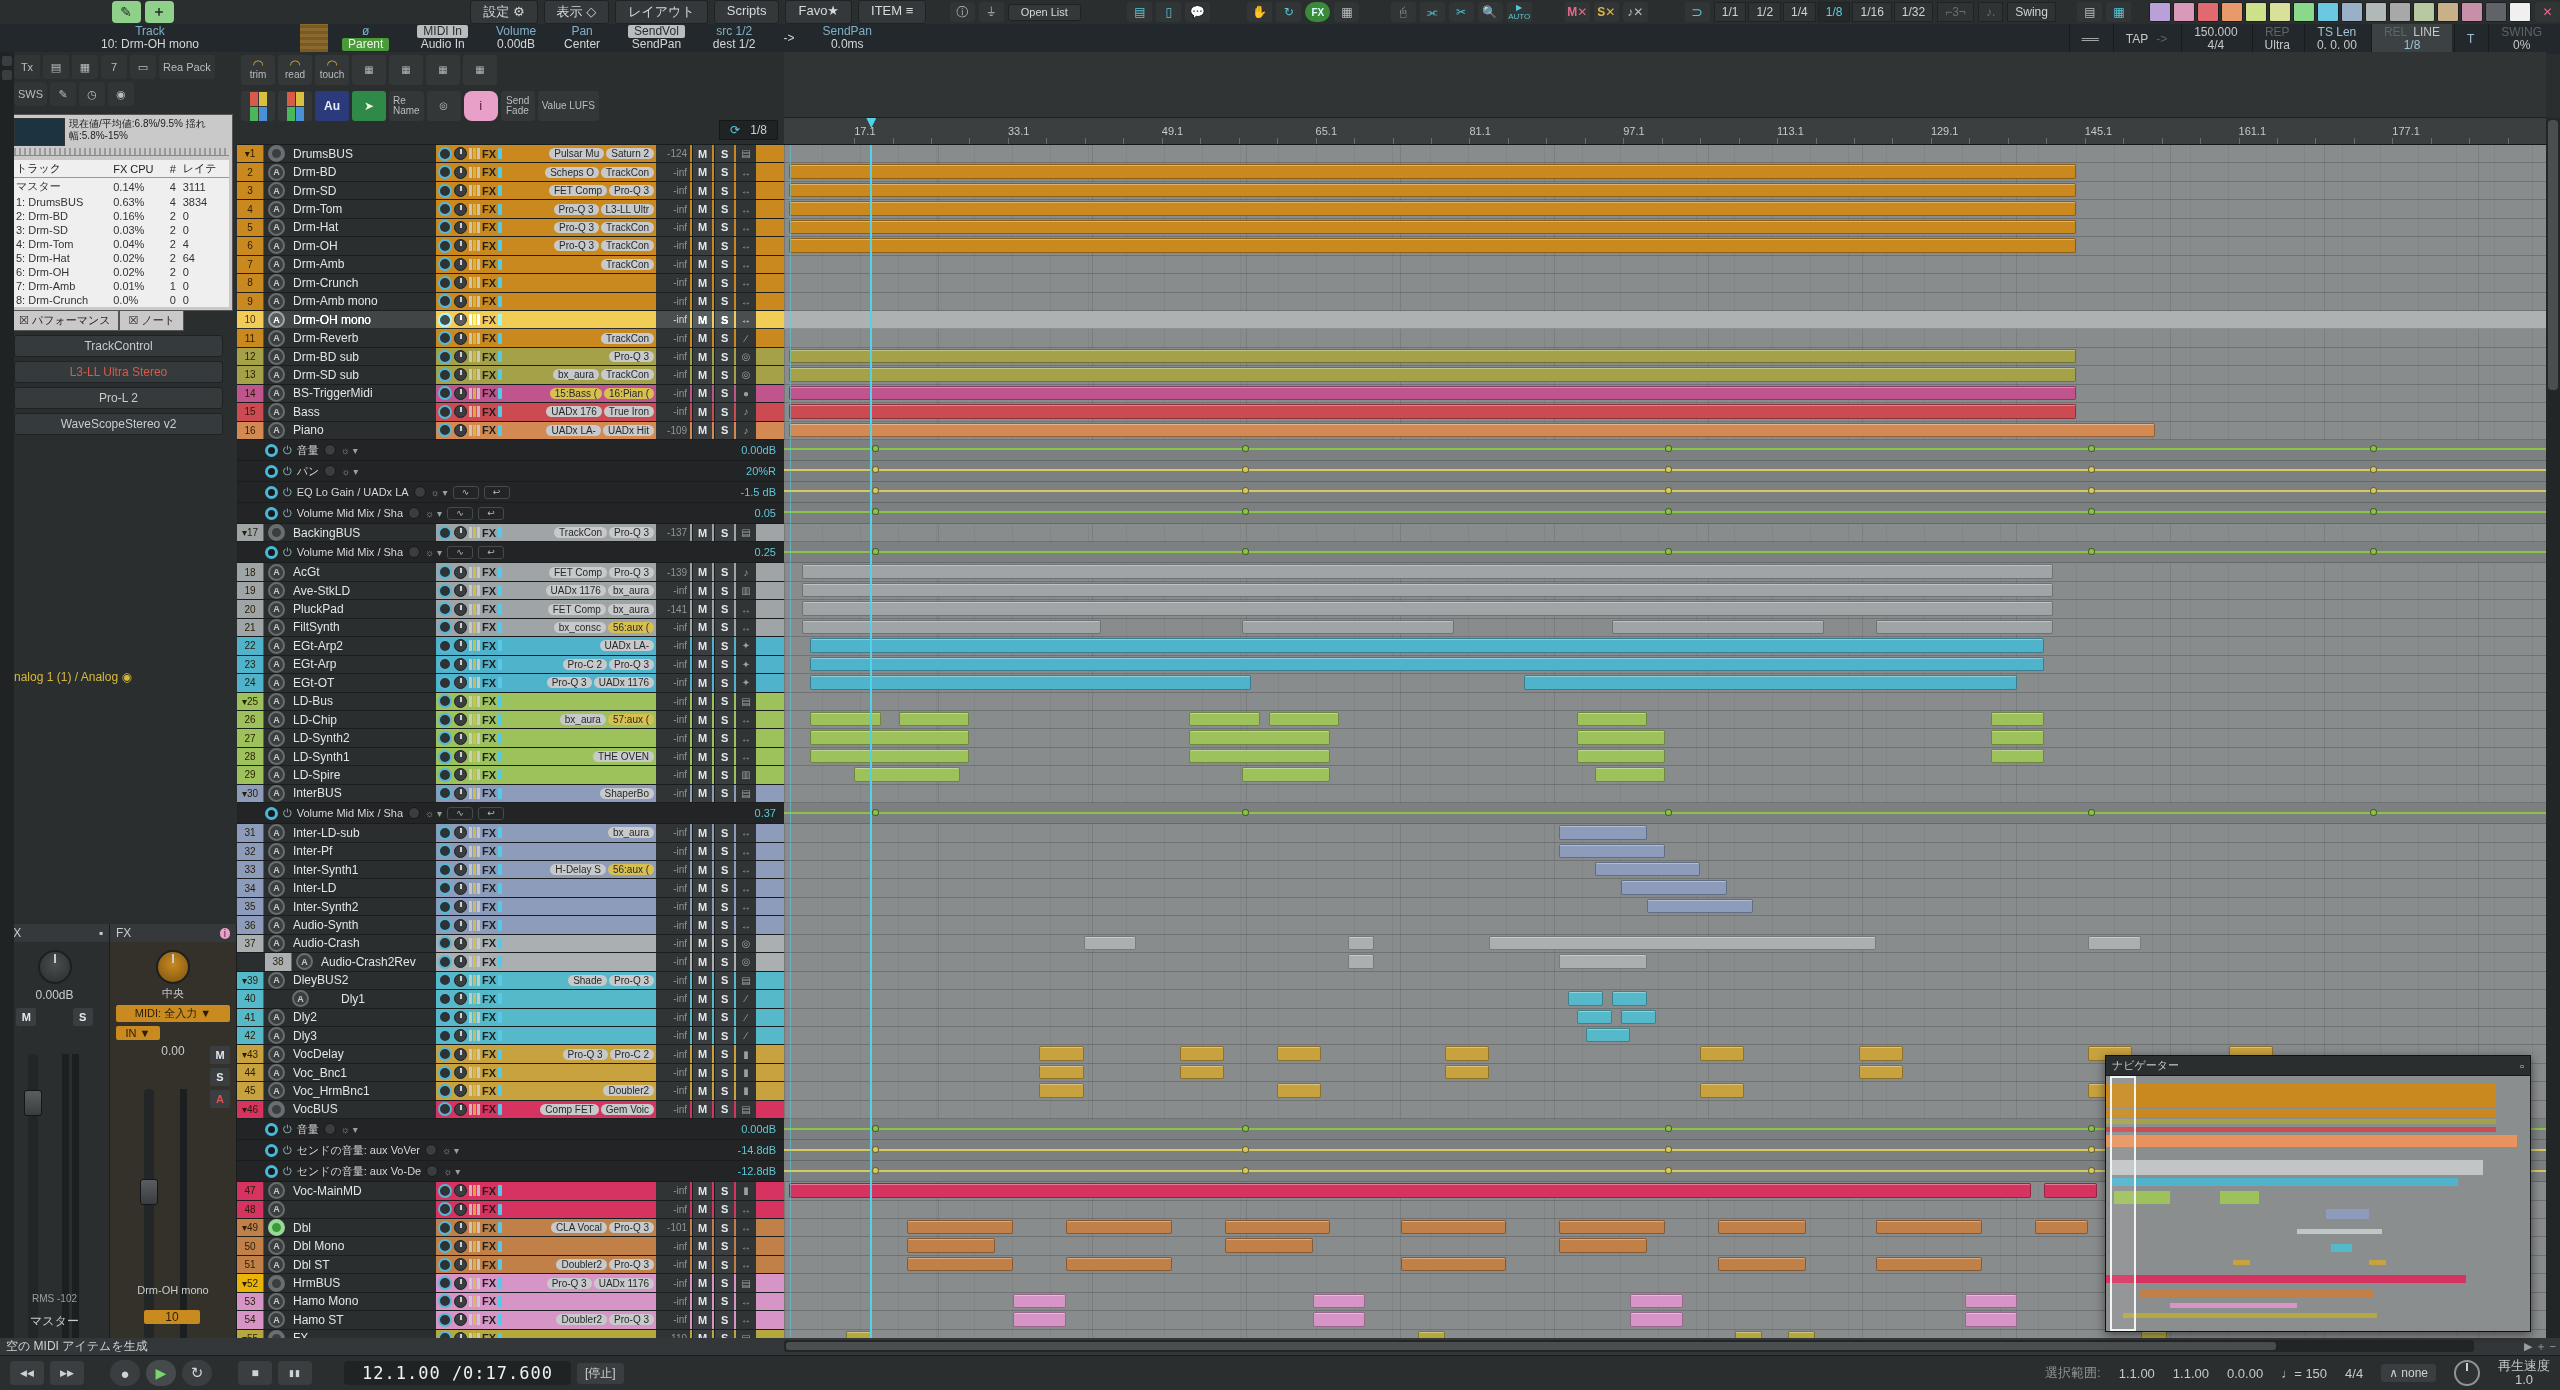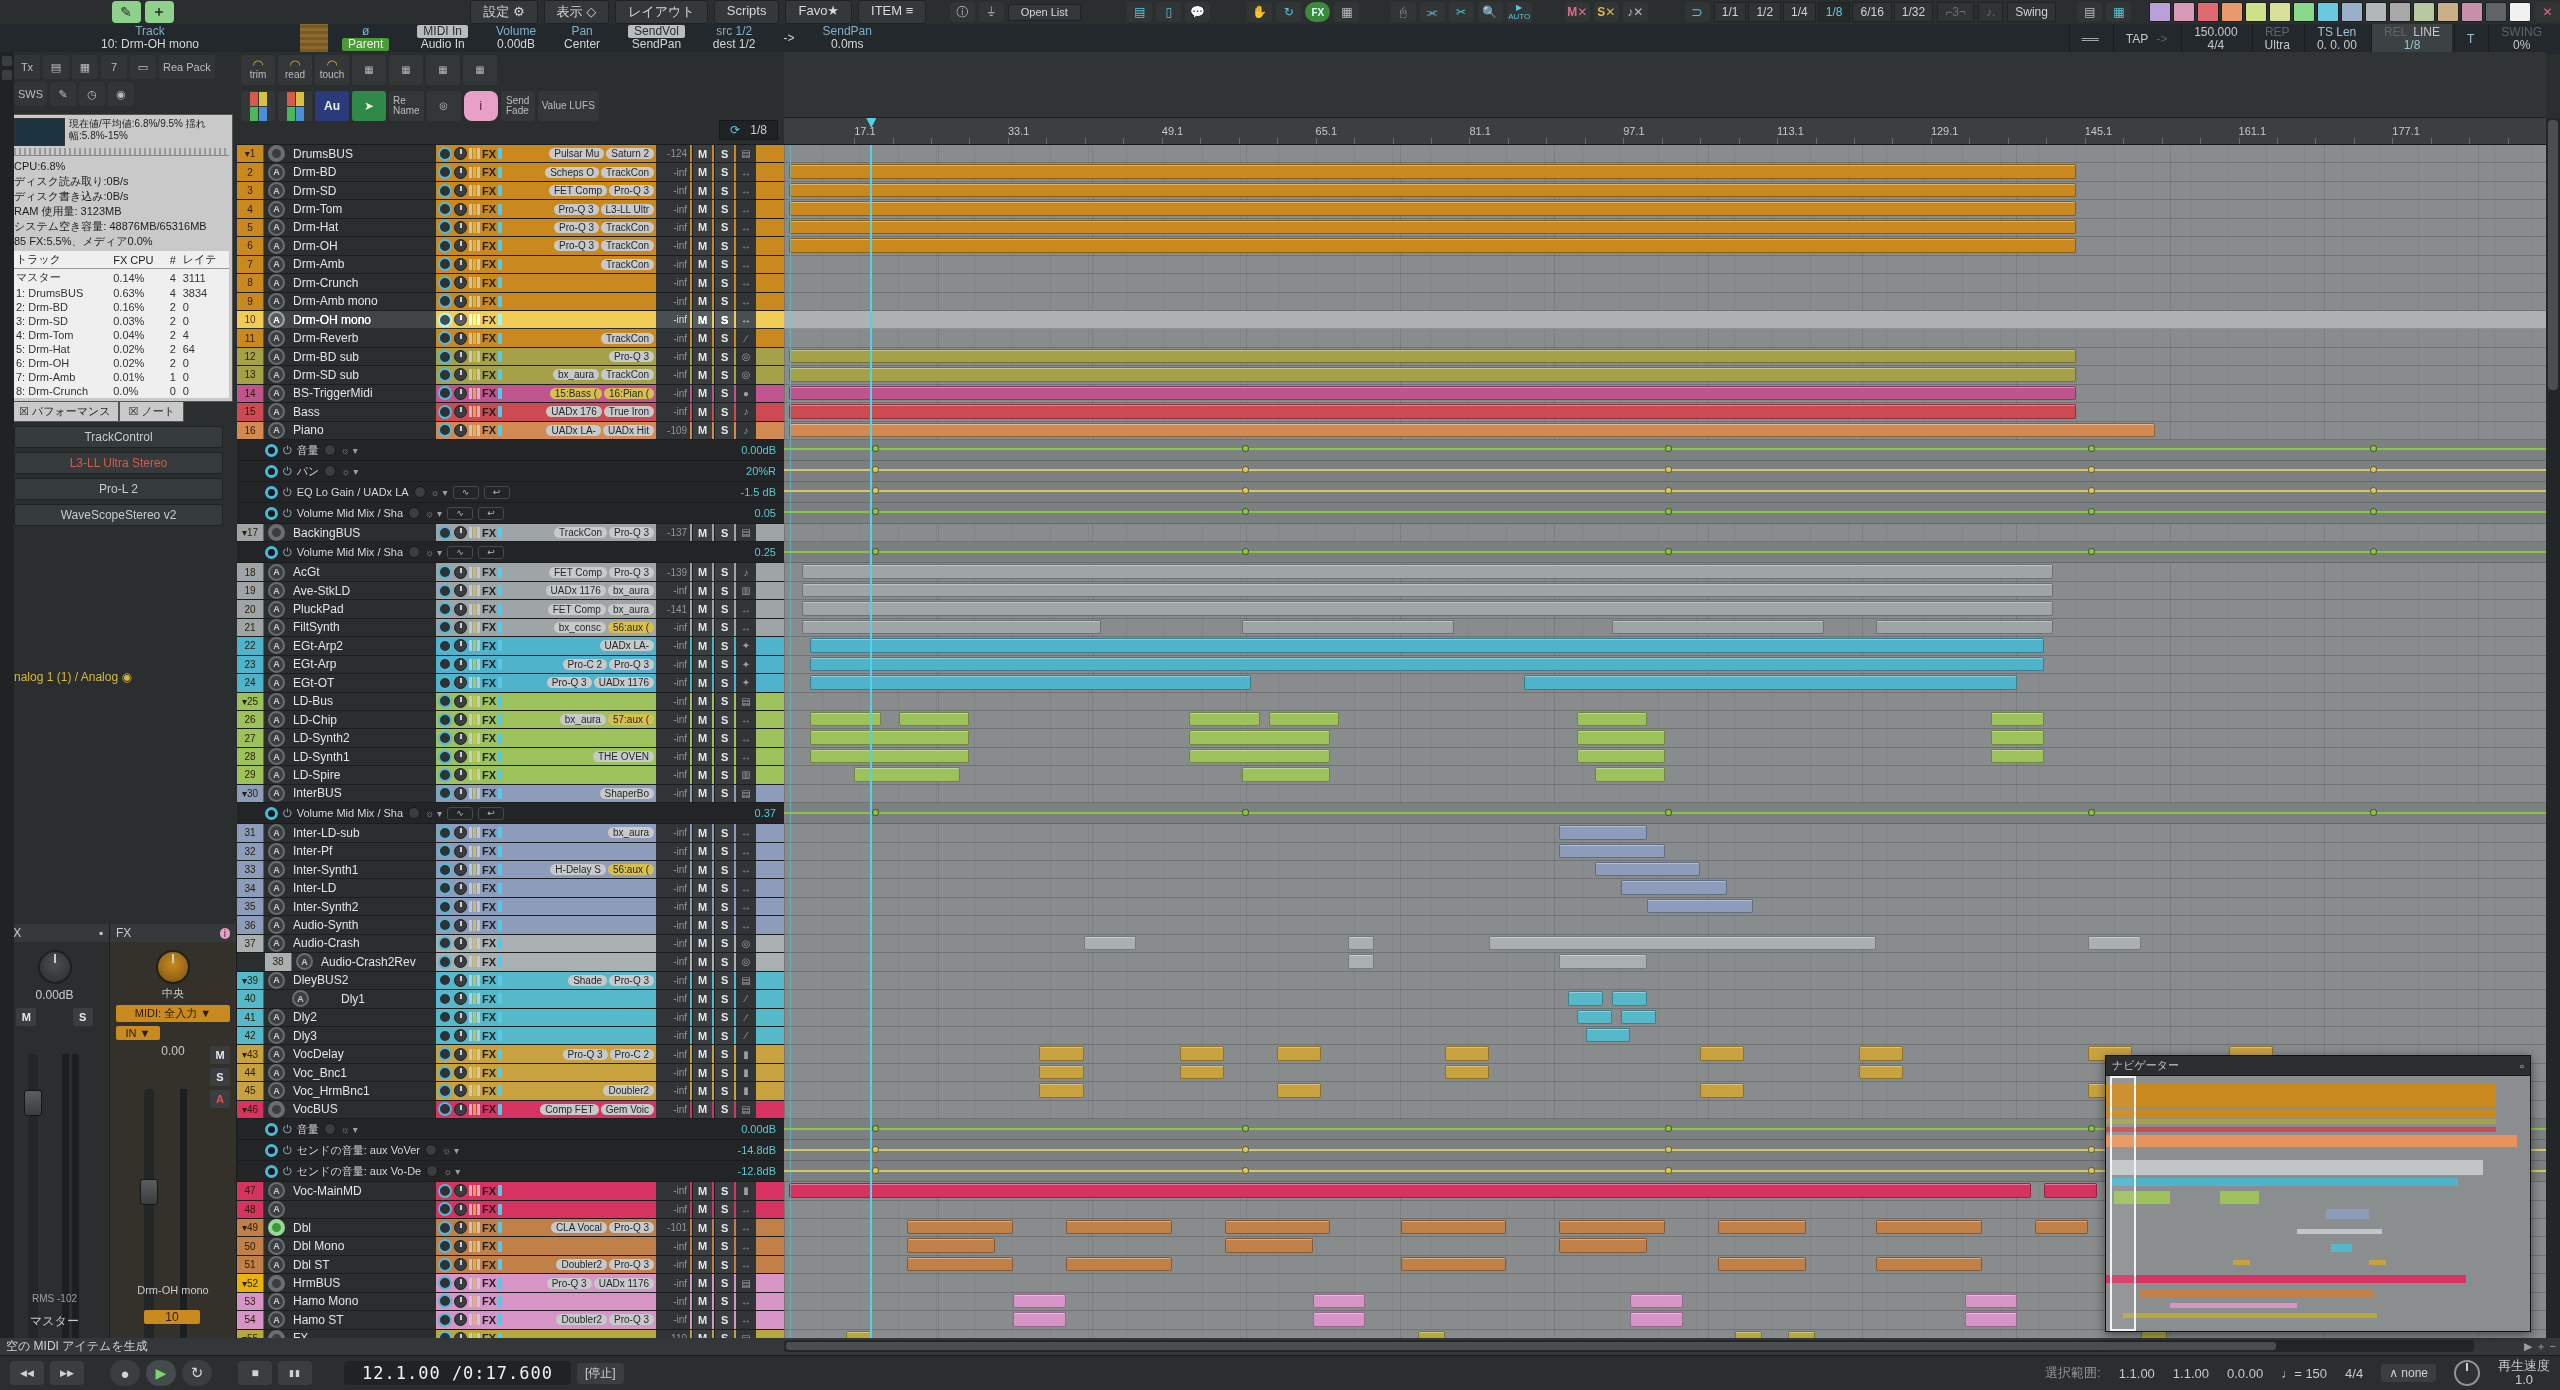--- a/index.html
+++ b/index.html
@@ -230,21 +230,21 @@
   <div class="tbicon redx">M✕</div>
   <div class="tbicon yelx">S✕</div>
   <div class="tbicon">♪✕</div>
   <div style="width:30px"></div>
   <div class="tbicon teal" style="font-size:14px">⊃</div>
   <div id="gridBtns" style="display:flex;gap:2px">
       <div class="gridbtn">1/1</div>
       <div class="gridbtn">1/2</div>
       <div class="gridbtn">1/4</div>
       <div class="gridbtn active">1/8</div>
-      <div class="gridbtn">6/16</div>
+      <div class="gridbtn">1/16</div>
       <div class="gridbtn">1/32</div>
     </div>
   <div class="gridbtn" style="color:#6a6e70">⌐3¬</div>
   <div class="gridbtn" style="color:#6a6e70">♪.</div>
   <div class="gridbtn">Swing</div>
   <div style="width:14px"></div>
   <div class="tbicon">▤</div>
   <div class="tbicon teal">▦</div>
   <div style="width:10px"></div>
   <div id="swatches" style="display:flex;gap:2px">
@@ -364,28 +364,20 @@
       <div class="ldbtn">◷</div>
       <div class="ldbtn">◉</div>
     </div>
 
   <div class="perf">
     <div class="graph">
       <div class="thumb"></div>
       <div style="font-size:10px;line-height:12px">現在値/平均値:6.8%/9.5%  揺れ幅:5.8%-15%</div>
     </div>
     <div class="spark"></div>
-    <div id="perfLines">
-        <p>CPU:6.8%</p>
-        <p>ディスク読み取り:0B/s</p>
-        <p>ディスク書き込み:0B/s</p>
-        <p>RAM 使用量: 3123MB</p>
-        <p>システム空き容量: 48876MB/65316MB</p>
-        <p>85 FX:5.5%、メディア0.0%</p>
-      </div>
     <table class="ptable">
       <thead>
           <tr id="perfHead">
             <th>トラック</th>
             <th>FX CPU</th>
             <th>#</th>
             <th>レイテ</th>
           </tr>
         </thead>
       <tbody id="perfBody">

